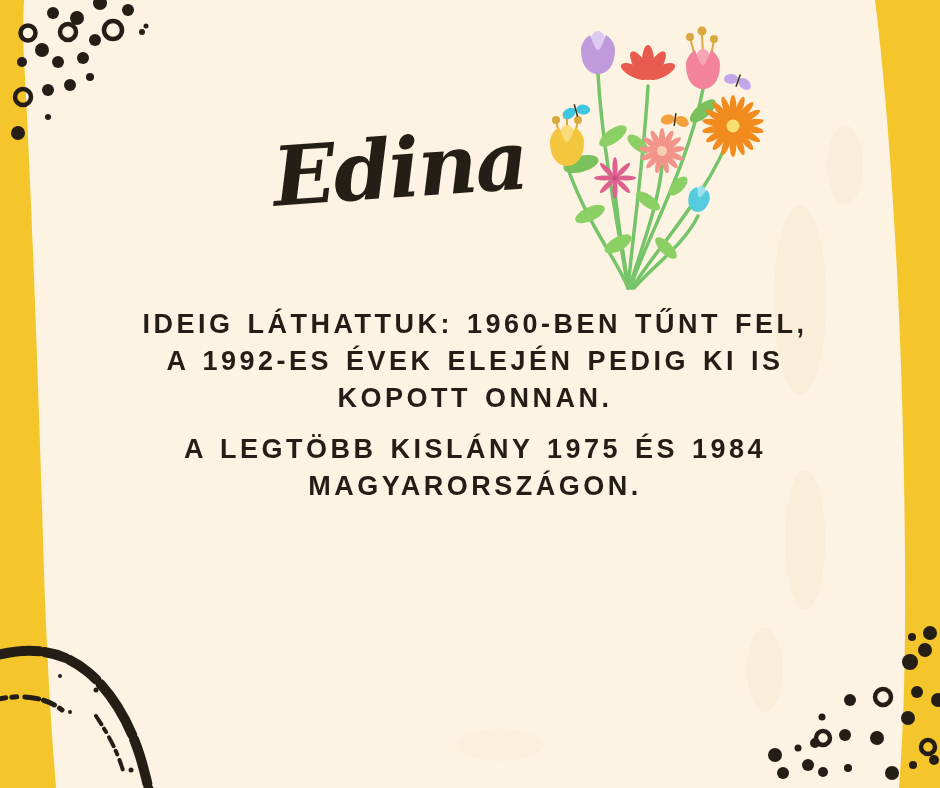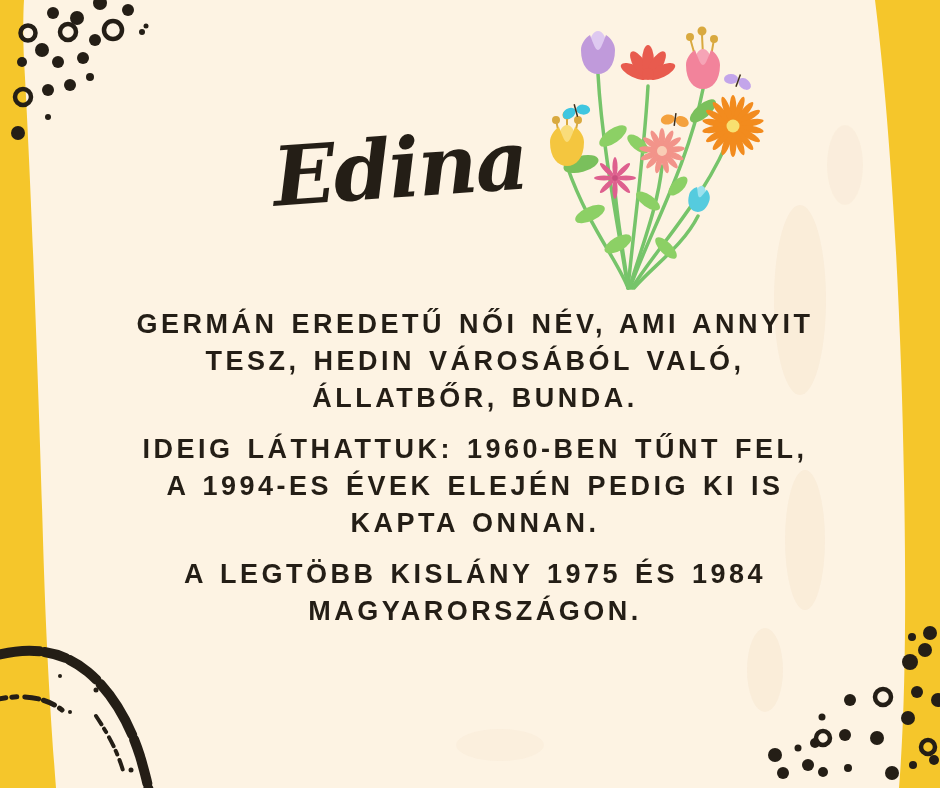--- a/index.html
+++ b/index.html
@@ -257,27 +257,22 @@
     </g>
     <g transform="translate(157,104) rotate(8)" style="fill:var(--butterfly-orange)">
       <ellipse cx="-7" cy="-2" rx="7" ry="5" transform="rotate(-20)"></ellipse>
       <ellipse cx="7" cy="-2" rx="7" ry="5" transform="rotate(20)"></ellipse>
       <path d="M0,-7 L0,6" style="stroke:#3d2d1a;stroke-width:1.5;fill:none"></path>
     </g>
   </svg>
 
   <main class="text">
     <p>
-      <span class="ln">GERMÁN EREDETŰ NŐI NÉV, AMI ANNYIT</span>
-      <span class="ln">TESZ, HEDIN VÁROSÁBÓL VALÓ,</span>
-      <span class="ln">ÁLLATBŐR, BUNDA.</span>
-    </p>
-    <p>
       <span class="ln">IDEIG LÁTHATTUK: 1960-BEN TŰNT FEL,</span>
-      <span class="ln">A 1994-ES ÉVEK ELEJÉN PEDIG KI IS</span>
-      <span class="ln">KAPTA ONNAN.</span>
+      <span class="ln">A 1992-ES ÉVEK ELEJÉN PEDIG KI IS</span>
+      <span class="ln">KOPOTT ONNAN.</span>
     </p>
     <p>
       <span class="ln">A LEGTÖBB KISLÁNY 1975 ÉS 1984</span>
       <span class="ln">MAGYARORSZÁGON.</span>
     </p>
   </main>
 </div>
 
 </body></html>

